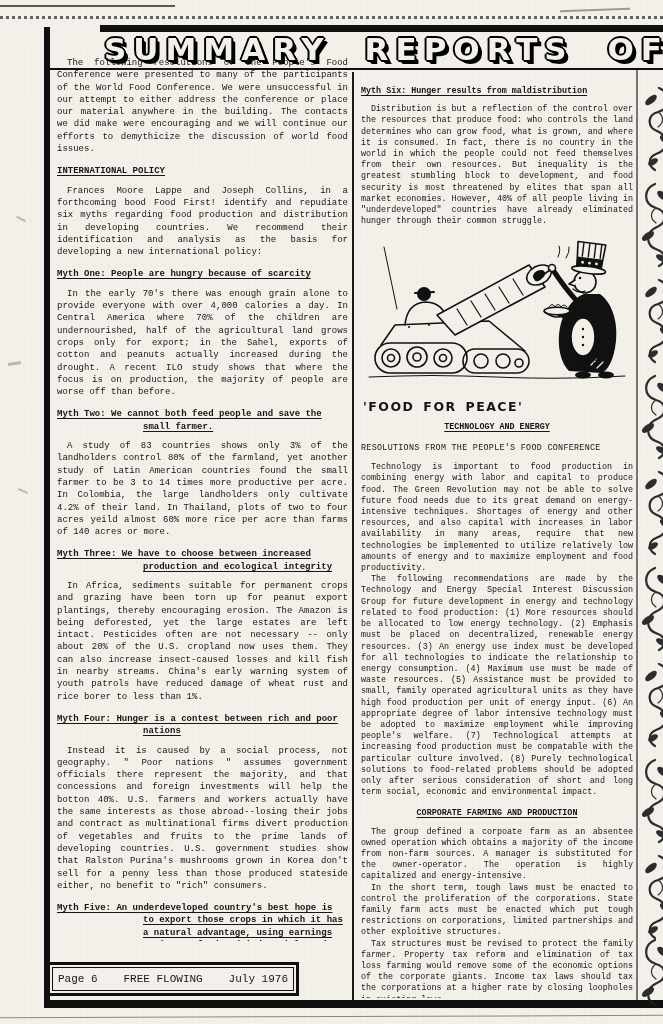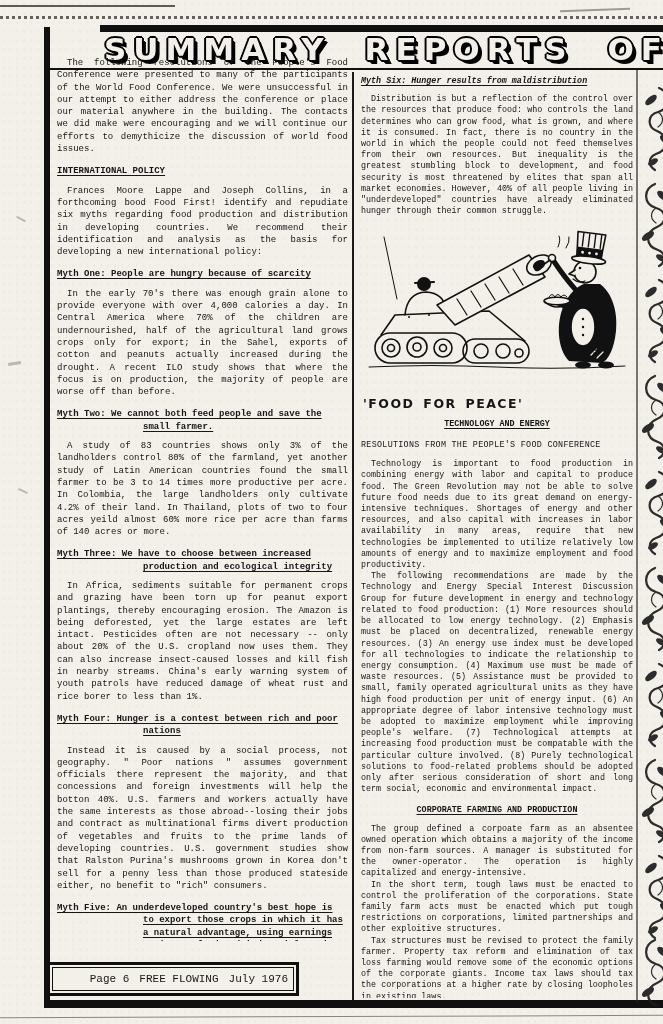--- a/index.html
+++ b/index.html
@@ -68,31 +68,31 @@
   
   .cartoon-wrap { position:relative; margin:5px 0 2px; text-align:left; text-indent:0; }
   .cartoon-sig {
     position:absolute; right:34px; bottom:26px;
     font-family:"DejaVu Sans",sans-serif; font-style:italic;
     font-size:9px; font-weight:bold; color:#111; transform:rotate(-4deg);
   }
   .cartoon-caption {
     font-family:"DejaVu Sans",sans-serif; font-weight:bold;
     font-size:12.5px; letter-spacing:1.5px; word-spacing:3px;
-    margin:14px 0 10px; text-align:left; text-indent:2px;
+    margin:7px 0 10px; text-align:left; text-indent:2px;
   }
 
   
   .footer-box {
     position:absolute; left:47px; top:962px; width:252px; height:34px;
     border:3px solid #101010; background:#f3f0ea; padding:2px; z-index:5;
   }
   .footer-inner {
     border:1.5px solid #101010; width:100%; height:100%;
-    display:flex; align-items:center; justify-content:flex-end;
+    display:flex; align-items:center; justify-content:space-between;
     font-size:11px; white-space:nowrap;
   }
   .footer-inner span { margin:0 5px; }
 
   
   .ornament-strip {
     position:absolute; left:639px; top:86px; width:24px; height:920px;
     overflow:hidden; opacity:.92;
   }
 </style>
@@ -132,21 +132,21 @@
     <div class="para para-gap">In Africa, sediments suitable for permanent crops and grazing have been torn up for peanut export plantings, thereby encouraging erosion. The Amazon is being deforested, yet the large estates are left intact. Pesticides often are not necessary -- only about 20% of the U.S. cropland now uses them. They can also increase insect-caused losses and kill fish in nearby streams. China's early warning system of youth patrols have reduced damage of wheat rust and rice borer to less than 1%.</div>
 
     <div class="heading myth-h">Myth Four: Hunger is a contest between rich and poor nations</div>
     <div class="para para-gap">Instead it is caused by a social process, not geography. " Poor nations " assumes government officials there represent the majority, and that concessions and foreign investments will help the botton 40%. U.S. farmers and workers actually have the same interests as those abroad--losing their jobs and contract as multinational firms divert production of vegetables and fruits to the prime lands of developing countries. U.S. government studies show that Ralston Purina's mushrooms grown in Korea don't sell for a penny less than those produced stateside either, no benefit to "rich" consumers.</div>
 
     <div class="heading myth-h">Myth Five: An underdeveloped country's best hope is to export those crops in which it has a natural advantage, using earnings to import food and industrial goods</div>
 
   </div>
 
   <div class="col col-right">
-    <div class="heading myth-h" style="margin-top:4px;font-style:italic;">Myth Six: Hunger results from maldistribution</div>
+    <div class="heading myth-h" style="margin-top:14px;">Myth Six: Hunger results from maldistribution</div>
     <div class="para para-gap">Distribution is but a reflection of the control over the resources that produce food: who controls the land determines who can grow food, what is grown, and where it is consumed. In fact, there is no country in the world in which the people could not feed themselves from their own resources. But inequality is the greatest stumbling block to development, and food security is most threatened by elites that span all market economies. However, 40% of all people living in "underdeveloped" countries have already eliminated hunger through their common struggle.</div>
 
     <div class="cartoon-wrap">
       <svg width="272" height="152" viewBox="0 0 272 152">
         <g stroke="#111" fill="none" stroke-width="1.6" stroke-linecap="round" stroke-linejoin="round">
 
           <path d="M8 140 Q70 137 135 140 T264 139" stroke-width="1.1"></path>
 
           <path d="M36 72 L23 10" stroke-width="1"></path>
 

